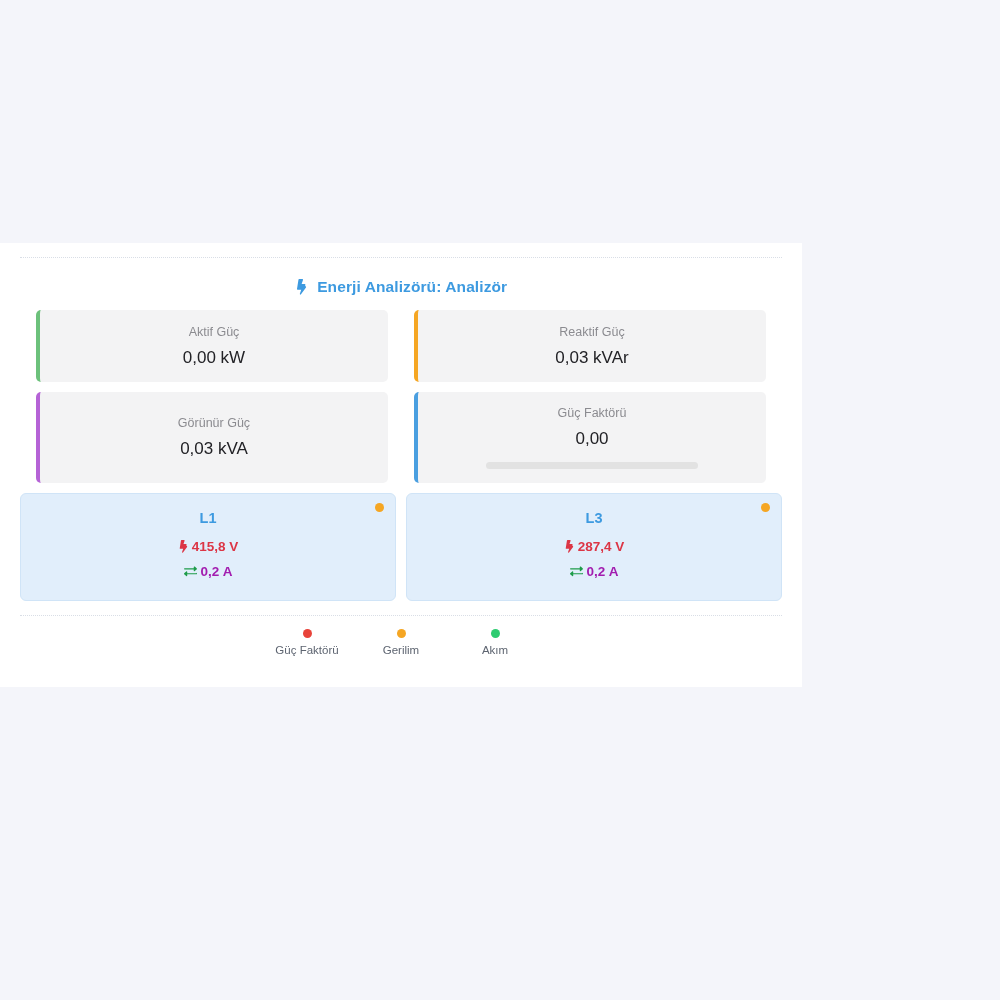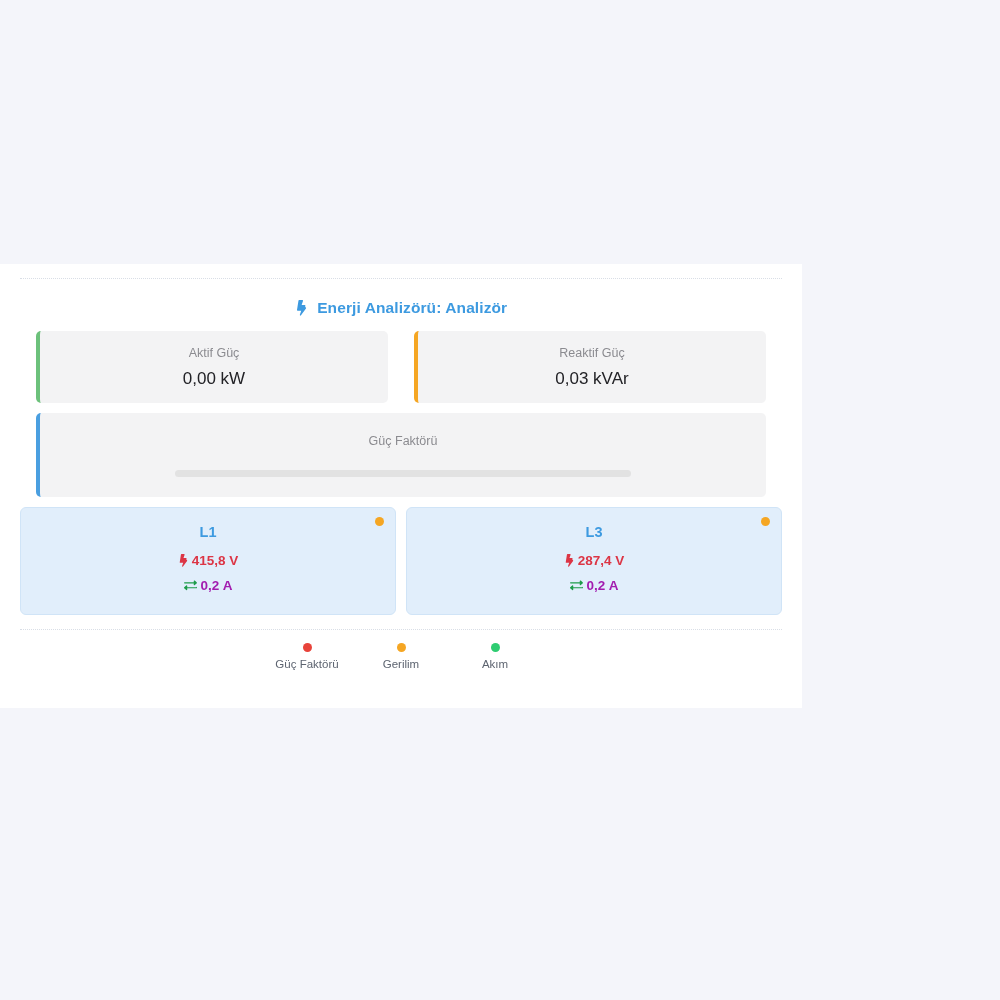--- a/index.html
+++ b/index.html
@@ -6,21 +6,21 @@
   html, body {
     margin: 0; padding: 0;
     width: 1000px; height: 1000px;
     background: #f4f5fa;
     font-family: "Liberation Sans", sans-serif;
     -webkit-font-smoothing: antialiased;
   }
 
   #panel {
     position: absolute;
-    left: 0; top: 264px;
+    left: 0; top: 243px;
     width: 802px; height: 444px;
     background: #ffffff;
   }
 
   .dotted-divider {
     height: 0;
     border-top: 1px dotted #d9dee6;
     margin: 0 20px;
   }
   #divider-top { margin-top: 14px; }
@@ -171,22 +171,27 @@
       <div class="summary-label">Aktif Güç</div>
       <div class="summary-value">0,00 kW</div>
     </div>
     <div class="summary-card" style="border-left-color:#f5a623">
       <div class="summary-label">Reaktif Güç</div>
       <div class="summary-value">0,03 kVAr</div>
     </div>
   </div>
 
   <div class="summary-row">
+    <div class="summary-card tall" style="border-left-color:#b563d6">
+      <div class="summary-label">Görünür Güç</div>
+      <div class="summary-value">0,03 kVA</div>
+    </div>
     <div class="summary-card tall" style="border-left-color:#4a9fe0">
       <div class="summary-label">Güç Faktörü</div>
+      <div class="summary-value">0,00</div>
       <div class="progress-track">
         <div class="progress-fill" style="width: 0%;"></div>
       </div>
     </div>
   </div>
 
   <div class="phase-row">
 
     <div class="phase-card">
       <span class="phase-dot"></span>

